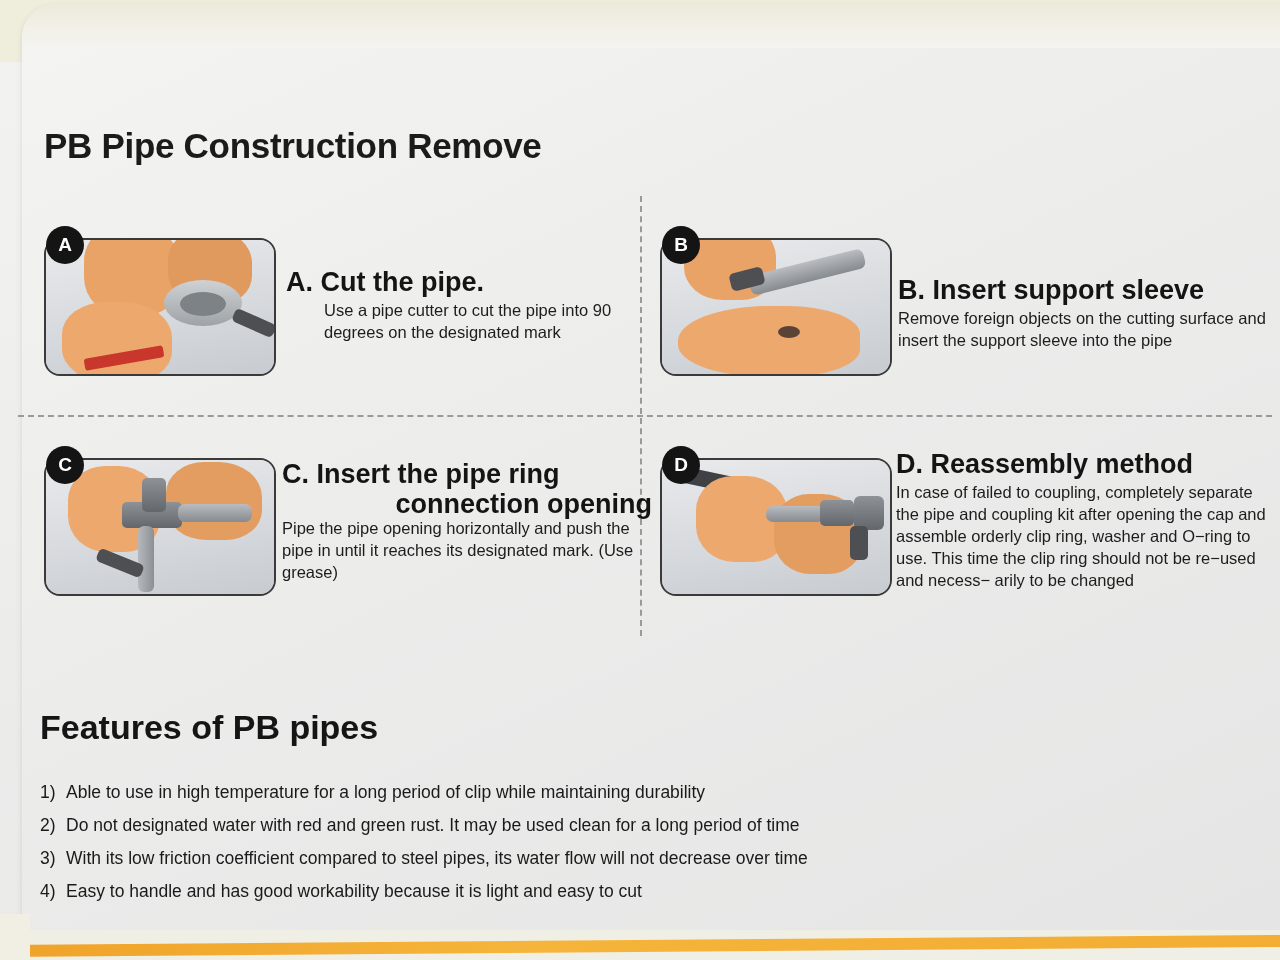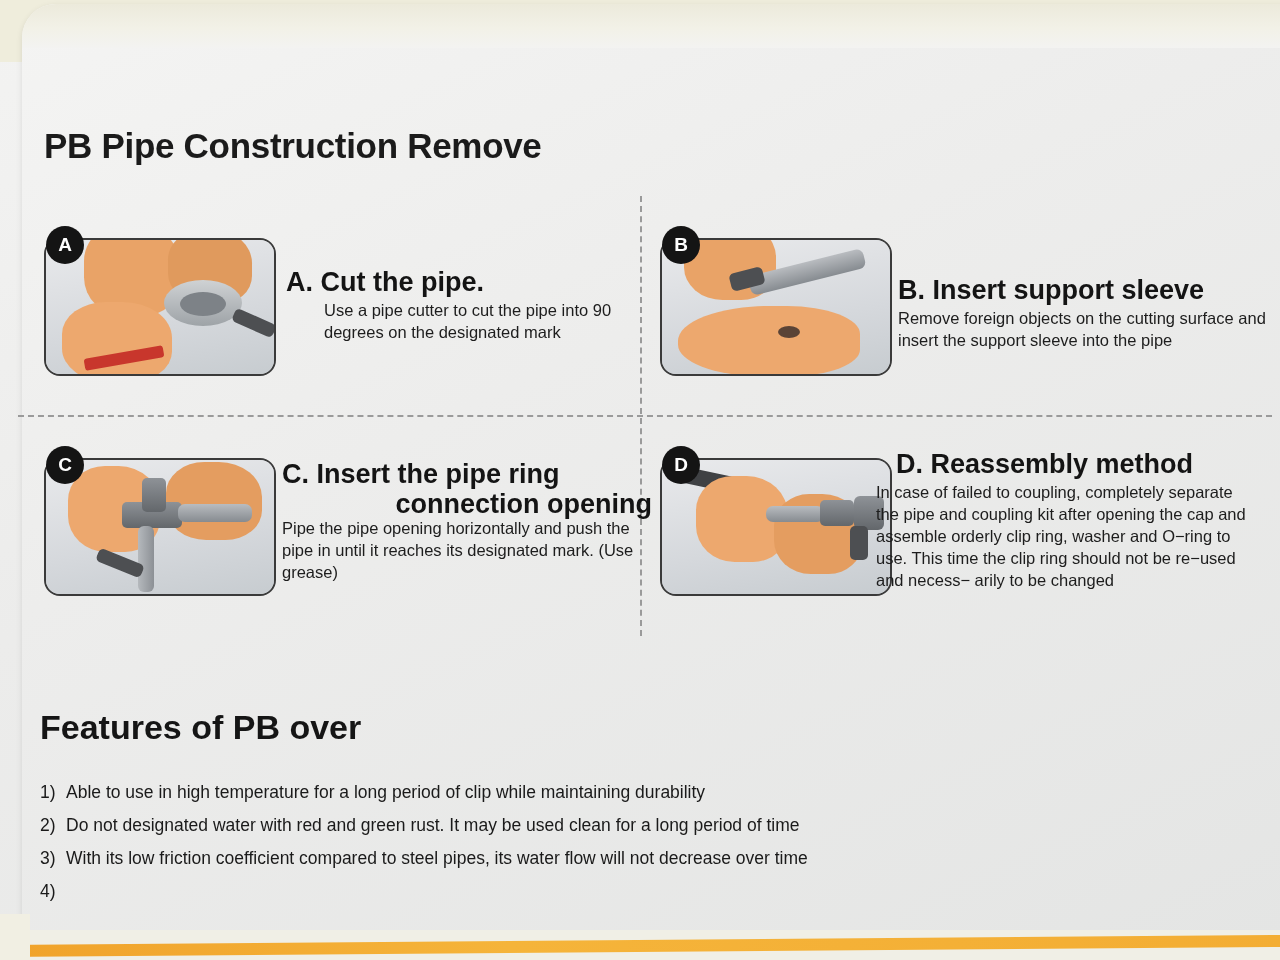--- a/index.html
+++ b/index.html
@@ -253,40 +253,41 @@
           <div class="skin" style="left:34px; top:16px; width:92px; height:86px; background:#eda86e;"></div>
           <div class="skin" style="left:112px; top:34px; width:88px; height:80px; background:#e49d60;"></div>
           <div class="pipe" style="left:104px; top:46px; width:58px; height:16px;"></div>
           <div class="grey-fit" style="left:158px; top:40px; width:34px; height:26px;"></div>
           <div class="grey-fit" style="left:192px; top:36px; width:30px; height:34px; border-radius:6px;"></div>
           <div class="dark" style="left:188px; top:66px; width:18px; height:34px;"></div>
         </div>
       </div>
       <div class="badge" style="left:662px; top:446px;">D</div>
       <div class="step-head" style="left:896px; top:446px; width:360px;">D. Reassembly method</div>
-      <div class="step-body" style="left:876px; top:482px; width:372px;">In case of failed to coupling, completely separate the pipe and coupling kit after opening the cap and assemble orderly clip ring, washer and O−ring to use. This time the clip ring should not be re−used and necess− arily to be changed</div>
-    </div>
-
-    <div class="features-title">Features of PB over</div>
+      <div class="step-body" style="left:896px; top:482px; width:372px;">In case of failed to coupling, completely separate the pipe and coupling kit after opening the cap and assemble orderly clip ring, washer and O−ring to use. This time the clip ring should not be re−used and necess− arily to be changed</div>
+    </div>
+
+    <div class="features-title">Features of PB pipes</div>
 
     <div class="features-list">
       <div class="feature-row">
         <span class="feature-num">1)</span>
         <span>Able to use in high temperature for a long period of clip while maintaining durability</span>
       </div>
       <div class="feature-row">
         <span class="feature-num">2)</span>
         <span>Do not designated water with red and green rust. It may be used clean for a long period of time</span>
       </div>
       <div class="feature-row">
         <span class="feature-num">3)</span>
         <span>With its low friction coefficient compared to steel pipes, its water flow will not decrease over time</span>
       </div>
       <div class="feature-row">
         <span class="feature-num">4)</span>
+        <span>Easy to handle and has good workability because it is light and easy to cut</span>
       </div>
     </div>
 
   </div>
 
   <div class="bottom-band"></div>
   <div class="bottom-stripe"></div>
   <div class="bottom-left-cream"></div>
 
 </div>

